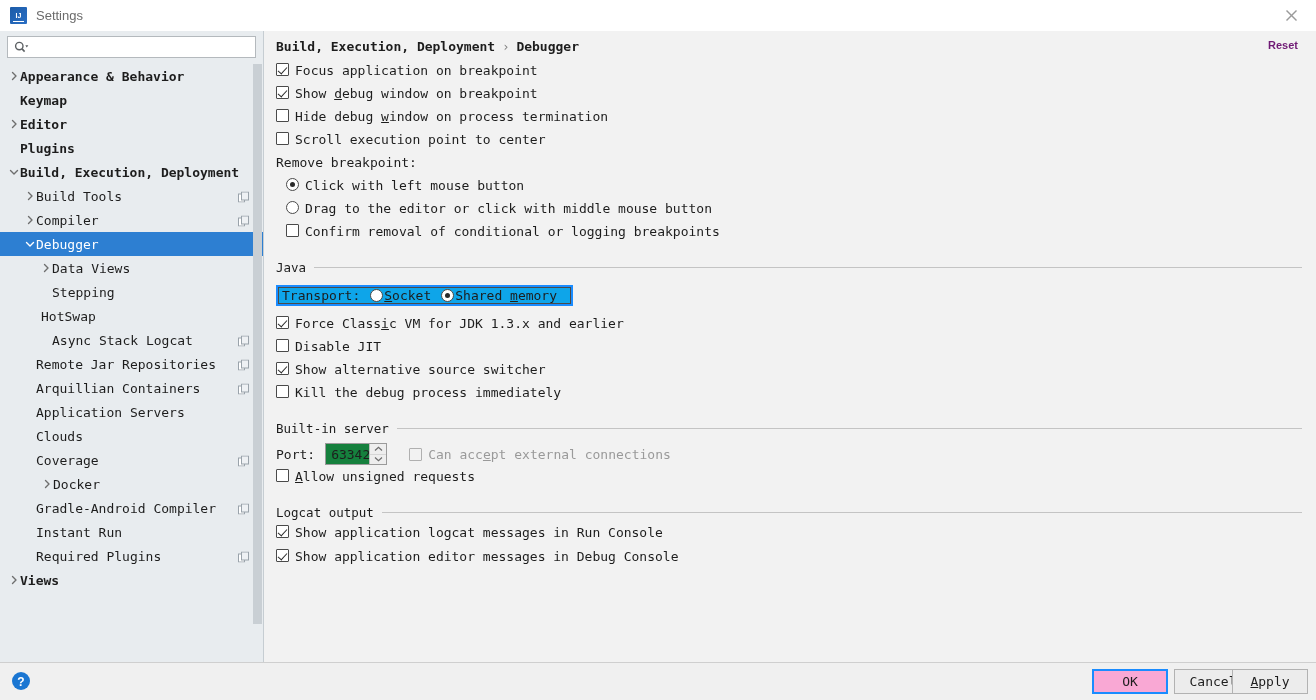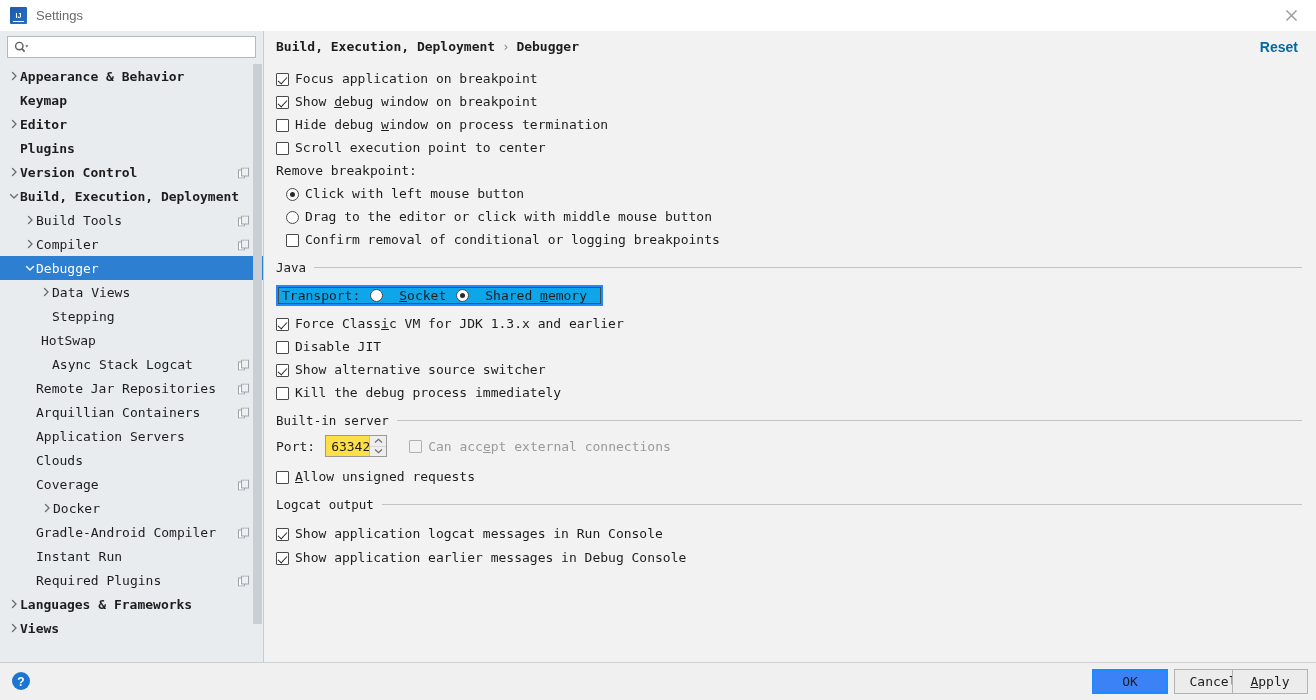--- a/index.html
+++ b/index.html
@@ -118,27 +118,27 @@
   .breadcrumb {
     position: absolute; left: 12px; top: 8px;
     font-family: "DejaVu Sans Mono", "Liberation Mono", monospace;
     font-size: 13px; font-weight: bold; color: #1d1d1d;
     display: flex; align-items: center; gap: 0;
   }
   .crumb-sep { color: #808080; font-weight: normal; margin: 0 7px; font-size: 12px; }
   .reset-link {
     position: absolute; right: 18px; top: 8px;
     font-family: "Liberation Sans", sans-serif;
-    font-size: 14px; font-weight: bold; color: #0369a1;
+    font-size: 11px; font-weight: bold; color: #701a75;
     cursor: pointer;
   }
 
   .opt-list { position: absolute; left: 12px; top: 32px; right: 14px; }
   .opt-row {
-    display: flex; align-items: flex-end; height: 23px;
+    display: flex; align-items: flex-start; height: 23px;
     white-space: nowrap;
   }
   .opt-row.indent { padding-left: 10px; }
   .opt-row.indent2 { padding-left: 10px; }
   .opt-label {
     font-family: "DejaVu Sans Mono", "Liberation Mono", monospace;
     font-size: 13px; color: #1d1d1d; margin-left: 6px;
   }
   .opt-label.disabled { color: #9a9a9a; }
   .plain-label {
@@ -195,28 +195,28 @@
   }
   .transport-wrap::before {
     content: ""; position: absolute; left: 0; top: 0; right: 0; bottom: 0;
     border: 1px solid #4a4a4a; pointer-events: none;
   }
   .transport-label {
     font-family: "DejaVu Sans Mono", "Liberation Mono", monospace;
     font-size: 13px; color: #1d1d1d; margin-right: 10px; margin-left: 2px;
   }
   .transport-opt { display: inline-flex; align-items: center; margin-right: 10px; }
-  .transport-opt .opt-label { margin-left: 16px; }
+  .transport-opt .opt-label { margin-left: 1px; }
 
   
   .port-row { display: flex; align-items: center; height: 26px; }
   .spinner {
     display: inline-flex; width: 62px; height: 22px;
     border: 1px solid #9a9a9a; box-sizing: border-box;
-    background: #fde047; margin-left: 10px; align-items: stretch;
+    background: #15803d; margin-left: 10px; align-items: stretch;
   }
   .spinner input {
     flex: 1; border: none; outline: none; background: transparent;
     font-family: "DejaVu Sans Mono", "Liberation Mono", monospace;
     font-size: 13px; color: #1d1d1d; padding: 0 0 0 5px; width: 100%;
   }
   .spin-btns {
     width: 16px; flex: none; display: flex; flex-direction: column;
     border-left: 1px solid #bdbdbd; background: #eeeeee;
   }
@@ -238,21 +238,21 @@
   .btn {
     position: absolute; top: 6px; height: 25px;
     box-sizing: border-box;
     background: #ececec;
     border: 1px solid #b2b2b2;
     font-family: "DejaVu Sans Mono", "Liberation Mono", monospace;
     font-size: 13px; color: #1d1d1d;
     display: flex; align-items: center; justify-content: center;
     cursor: default;
   }
-  .btn.ok { right: 148px; width: 76px; border: 2px solid #1a8cff; background: #3b82f6; }
+  .btn.ok { right: 148px; width: 76px; border: 2px solid #1a8cff; background: #f9a8d4; }
   .btn.cancel { right: 64px; width: 78px; }
   .btn.apply { right: 8px; width: 76px; }
 </style>
 </head>
 <body>
 
 <div id="app">
 
   <div class="titlebar">
     <div class="ij-logo"></div>
@@ -299,131 +299,119 @@
           </span>
           <span class="tree-label bold">Editor</span>
         </div>
         <div class="tree-row" style="padding-left:7px">
           <span class="arrow empty"></span>
           <span class="tree-label bold">Plugins</span>
         </div>
         <div class="tree-row" style="padding-left:7px">
           <span class="arrow">
             <svg width="12" height="12" viewBox="0 0 12 12" aria-hidden="true">
+              <polyline points="2.5,4.5 6,8 9.5,4.5" fill="none" stroke="#6e6e6e" stroke-width="1.4" stroke-linecap="round" stroke-linejoin="round"></polyline>
+            </svg>
+          </span>
+          <span class="tree-label bold">Build, Execution, Deployment</span>
+        </div>
+        <div class="tree-row" style="padding-left:23px">
+          <span class="arrow">
+            <svg width="12" height="12" viewBox="0 0 12 12" aria-hidden="true">
               <polyline points="4.5,2.5 8,6 4.5,9.5" fill="none" stroke="#6e6e6e" stroke-width="1.4" stroke-linecap="round" stroke-linejoin="round"></polyline>
             </svg>
           </span>
-          <span class="tree-label bold">Version Control</span>
-          <span class="copy-badge"><svg width="11" height="11" viewBox="0 0 11 11" aria-hidden="true">
-              <rect x="0.5" y="2.5" width="6" height="8" fill="#ffffff" stroke="#9aa3ab" stroke-width="1"></rect>
-              <rect x="3.5" y="0.5" width="7" height="8" fill="#eef1f4" stroke="#9aa3ab" stroke-width="1"></rect>
-            </svg></span>
-        </div>
-        <div class="tree-row" style="padding-left:7px">
+          <span class="tree-label">Build Tools</span>
+          <span class="copy-badge"><svg width="11" height="11" viewBox="0 0 11 11" aria-hidden="true">
+              <rect x="0.5" y="2.5" width="6" height="8" fill="#ffffff" stroke="#9aa3ab" stroke-width="1"></rect>
+              <rect x="3.5" y="0.5" width="7" height="8" fill="#eef1f4" stroke="#9aa3ab" stroke-width="1"></rect>
+            </svg></span>
+        </div>
+        <div class="tree-row" style="padding-left:23px">
+          <span class="arrow">
+            <svg width="12" height="12" viewBox="0 0 12 12" aria-hidden="true">
+              <polyline points="4.5,2.5 8,6 4.5,9.5" fill="none" stroke="#6e6e6e" stroke-width="1.4" stroke-linecap="round" stroke-linejoin="round"></polyline>
+            </svg>
+          </span>
+          <span class="tree-label">Compiler</span>
+          <span class="copy-badge"><svg width="11" height="11" viewBox="0 0 11 11" aria-hidden="true">
+              <rect x="0.5" y="2.5" width="6" height="8" fill="#ffffff" stroke="#9aa3ab" stroke-width="1"></rect>
+              <rect x="3.5" y="0.5" width="7" height="8" fill="#eef1f4" stroke="#9aa3ab" stroke-width="1"></rect>
+            </svg></span>
+        </div>
+        <div class="tree-row selected" style="padding-left:23px">
           <span class="arrow">
             <svg width="12" height="12" viewBox="0 0 12 12" aria-hidden="true">
               <polyline points="2.5,4.5 6,8 9.5,4.5" fill="none" stroke="#6e6e6e" stroke-width="1.4" stroke-linecap="round" stroke-linejoin="round"></polyline>
             </svg>
           </span>
-          <span class="tree-label bold">Build, Execution, Deployment</span>
-        </div>
-        <div class="tree-row" style="padding-left:23px">
+          <span class="tree-label">Debugger</span>
+        </div>
+        <div class="tree-row" style="padding-left:39px">
           <span class="arrow">
             <svg width="12" height="12" viewBox="0 0 12 12" aria-hidden="true">
               <polyline points="4.5,2.5 8,6 4.5,9.5" fill="none" stroke="#6e6e6e" stroke-width="1.4" stroke-linecap="round" stroke-linejoin="round"></polyline>
             </svg>
           </span>
-          <span class="tree-label">Build Tools</span>
-          <span class="copy-badge"><svg width="11" height="11" viewBox="0 0 11 11" aria-hidden="true">
-              <rect x="0.5" y="2.5" width="6" height="8" fill="#ffffff" stroke="#9aa3ab" stroke-width="1"></rect>
-              <rect x="3.5" y="0.5" width="7" height="8" fill="#eef1f4" stroke="#9aa3ab" stroke-width="1"></rect>
-            </svg></span>
-        </div>
-        <div class="tree-row" style="padding-left:23px">
+          <span class="tree-label">Data Views</span>
+        </div>
+        <div class="tree-row" style="padding-left:39px">
+          <span class="arrow empty"></span>
+          <span class="tree-label">Stepping</span>
+        </div>
+        <div class="tree-row" style="padding-left:28px">
+          <span class="arrow empty"></span>
+          <span class="tree-label">HotSwap</span>
+        </div>
+        <div class="tree-row" style="padding-left:39px">
+          <span class="arrow empty"></span>
+          <span class="tree-label">Async Stack Logcat</span>
+          <span class="copy-badge"><svg width="11" height="11" viewBox="0 0 11 11" aria-hidden="true">
+              <rect x="0.5" y="2.5" width="6" height="8" fill="#ffffff" stroke="#9aa3ab" stroke-width="1"></rect>
+              <rect x="3.5" y="0.5" width="7" height="8" fill="#eef1f4" stroke="#9aa3ab" stroke-width="1"></rect>
+            </svg></span>
+        </div>
+        <div class="tree-row" style="padding-left:23px">
+          <span class="arrow empty"></span>
+          <span class="tree-label">Remote Jar Repositories</span>
+          <span class="copy-badge"><svg width="11" height="11" viewBox="0 0 11 11" aria-hidden="true">
+              <rect x="0.5" y="2.5" width="6" height="8" fill="#ffffff" stroke="#9aa3ab" stroke-width="1"></rect>
+              <rect x="3.5" y="0.5" width="7" height="8" fill="#eef1f4" stroke="#9aa3ab" stroke-width="1"></rect>
+            </svg></span>
+        </div>
+        <div class="tree-row" style="padding-left:23px">
+          <span class="arrow empty"></span>
+          <span class="tree-label">Arquillian Containers</span>
+          <span class="copy-badge"><svg width="11" height="11" viewBox="0 0 11 11" aria-hidden="true">
+              <rect x="0.5" y="2.5" width="6" height="8" fill="#ffffff" stroke="#9aa3ab" stroke-width="1"></rect>
+              <rect x="3.5" y="0.5" width="7" height="8" fill="#eef1f4" stroke="#9aa3ab" stroke-width="1"></rect>
+            </svg></span>
+        </div>
+        <div class="tree-row" style="padding-left:23px">
+          <span class="arrow empty"></span>
+          <span class="tree-label">Application Servers</span>
+        </div>
+        <div class="tree-row" style="padding-left:23px">
+          <span class="arrow empty"></span>
+          <span class="tree-label">Clouds</span>
+        </div>
+        <div class="tree-row" style="padding-left:23px">
+          <span class="arrow empty"></span>
+          <span class="tree-label">Coverage</span>
+          <span class="copy-badge"><svg width="11" height="11" viewBox="0 0 11 11" aria-hidden="true">
+              <rect x="0.5" y="2.5" width="6" height="8" fill="#ffffff" stroke="#9aa3ab" stroke-width="1"></rect>
+              <rect x="3.5" y="0.5" width="7" height="8" fill="#eef1f4" stroke="#9aa3ab" stroke-width="1"></rect>
+            </svg></span>
+        </div>
+        <div class="tree-row" style="padding-left:40px">
           <span class="arrow">
             <svg width="12" height="12" viewBox="0 0 12 12" aria-hidden="true">
               <polyline points="4.5,2.5 8,6 4.5,9.5" fill="none" stroke="#6e6e6e" stroke-width="1.4" stroke-linecap="round" stroke-linejoin="round"></polyline>
             </svg>
           </span>
-          <span class="tree-label">Compiler</span>
-          <span class="copy-badge"><svg width="11" height="11" viewBox="0 0 11 11" aria-hidden="true">
-              <rect x="0.5" y="2.5" width="6" height="8" fill="#ffffff" stroke="#9aa3ab" stroke-width="1"></rect>
-              <rect x="3.5" y="0.5" width="7" height="8" fill="#eef1f4" stroke="#9aa3ab" stroke-width="1"></rect>
-            </svg></span>
-        </div>
-        <div class="tree-row selected" style="padding-left:23px">
-          <span class="arrow">
-            <svg width="12" height="12" viewBox="0 0 12 12" aria-hidden="true">
-              <polyline points="2.5,4.5 6,8 9.5,4.5" fill="none" stroke="#6e6e6e" stroke-width="1.4" stroke-linecap="round" stroke-linejoin="round"></polyline>
-            </svg>
-          </span>
-          <span class="tree-label">Debugger</span>
-        </div>
-        <div class="tree-row" style="padding-left:39px">
-          <span class="arrow">
-            <svg width="12" height="12" viewBox="0 0 12 12" aria-hidden="true">
-              <polyline points="4.5,2.5 8,6 4.5,9.5" fill="none" stroke="#6e6e6e" stroke-width="1.4" stroke-linecap="round" stroke-linejoin="round"></polyline>
-            </svg>
-          </span>
-          <span class="tree-label">Data Views</span>
-        </div>
-        <div class="tree-row" style="padding-left:39px">
-          <span class="arrow empty"></span>
-          <span class="tree-label">Stepping</span>
-        </div>
-        <div class="tree-row" style="padding-left:28px">
-          <span class="arrow empty"></span>
-          <span class="tree-label">HotSwap</span>
-        </div>
-        <div class="tree-row" style="padding-left:39px">
-          <span class="arrow empty"></span>
-          <span class="tree-label">Async Stack Logcat</span>
-          <span class="copy-badge"><svg width="11" height="11" viewBox="0 0 11 11" aria-hidden="true">
-              <rect x="0.5" y="2.5" width="6" height="8" fill="#ffffff" stroke="#9aa3ab" stroke-width="1"></rect>
-              <rect x="3.5" y="0.5" width="7" height="8" fill="#eef1f4" stroke="#9aa3ab" stroke-width="1"></rect>
-            </svg></span>
-        </div>
-        <div class="tree-row" style="padding-left:23px">
-          <span class="arrow empty"></span>
-          <span class="tree-label">Remote Jar Repositories</span>
-          <span class="copy-badge"><svg width="11" height="11" viewBox="0 0 11 11" aria-hidden="true">
-              <rect x="0.5" y="2.5" width="6" height="8" fill="#ffffff" stroke="#9aa3ab" stroke-width="1"></rect>
-              <rect x="3.5" y="0.5" width="7" height="8" fill="#eef1f4" stroke="#9aa3ab" stroke-width="1"></rect>
-            </svg></span>
-        </div>
-        <div class="tree-row" style="padding-left:23px">
-          <span class="arrow empty"></span>
-          <span class="tree-label">Arquillian Containers</span>
-          <span class="copy-badge"><svg width="11" height="11" viewBox="0 0 11 11" aria-hidden="true">
-              <rect x="0.5" y="2.5" width="6" height="8" fill="#ffffff" stroke="#9aa3ab" stroke-width="1"></rect>
-              <rect x="3.5" y="0.5" width="7" height="8" fill="#eef1f4" stroke="#9aa3ab" stroke-width="1"></rect>
-            </svg></span>
-        </div>
-        <div class="tree-row" style="padding-left:23px">
-          <span class="arrow empty"></span>
-          <span class="tree-label">Application Servers</span>
-        </div>
-        <div class="tree-row" style="padding-left:23px">
-          <span class="arrow empty"></span>
-          <span class="tree-label">Clouds</span>
-        </div>
-        <div class="tree-row" style="padding-left:23px">
-          <span class="arrow empty"></span>
-          <span class="tree-label">Coverage</span>
-          <span class="copy-badge"><svg width="11" height="11" viewBox="0 0 11 11" aria-hidden="true">
-              <rect x="0.5" y="2.5" width="6" height="8" fill="#ffffff" stroke="#9aa3ab" stroke-width="1"></rect>
-              <rect x="3.5" y="0.5" width="7" height="8" fill="#eef1f4" stroke="#9aa3ab" stroke-width="1"></rect>
-            </svg></span>
-        </div>
-        <div class="tree-row" style="padding-left:40px">
-          <span class="arrow">
-            <svg width="12" height="12" viewBox="0 0 12 12" aria-hidden="true">
-              <polyline points="4.5,2.5 8,6 4.5,9.5" fill="none" stroke="#6e6e6e" stroke-width="1.4" stroke-linecap="round" stroke-linejoin="round"></polyline>
-            </svg>
-          </span>
           <span class="tree-label">Docker</span>
         </div>
         <div class="tree-row" style="padding-left:23px">
           <span class="arrow empty"></span>
           <span class="tree-label">Gradle-Android Compiler</span>
           <span class="copy-badge"><svg width="11" height="11" viewBox="0 0 11 11" aria-hidden="true">
               <rect x="0.5" y="2.5" width="6" height="8" fill="#ffffff" stroke="#9aa3ab" stroke-width="1"></rect>
               <rect x="3.5" y="0.5" width="7" height="8" fill="#eef1f4" stroke="#9aa3ab" stroke-width="1"></rect>
             </svg></span>
         </div>
@@ -431,28 +419,20 @@
           <span class="arrow empty"></span>
           <span class="tree-label">Instant Run</span>
         </div>
         <div class="tree-row" style="padding-left:23px">
           <span class="arrow empty"></span>
           <span class="tree-label">Required Plugins</span>
           <span class="copy-badge"><svg width="11" height="11" viewBox="0 0 11 11" aria-hidden="true">
               <rect x="0.5" y="2.5" width="6" height="8" fill="#ffffff" stroke="#9aa3ab" stroke-width="1"></rect>
               <rect x="3.5" y="0.5" width="7" height="8" fill="#eef1f4" stroke="#9aa3ab" stroke-width="1"></rect>
             </svg></span>
-        </div>
-        <div class="tree-row" style="padding-left:7px">
-          <span class="arrow">
-            <svg width="12" height="12" viewBox="0 0 12 12" aria-hidden="true">
-              <polyline points="4.5,2.5 8,6 4.5,9.5" fill="none" stroke="#6e6e6e" stroke-width="1.4" stroke-linecap="round" stroke-linejoin="round"></polyline>
-            </svg>
-          </span>
-          <span class="tree-label bold">Languages &amp; Frameworks</span>
         </div>
         <div class="tree-row" style="padding-left:7px">
           <span class="arrow">
             <svg width="12" height="12" viewBox="0 0 12 12" aria-hidden="true">
               <polyline points="4.5,2.5 8,6 4.5,9.5" fill="none" stroke="#6e6e6e" stroke-width="1.4" stroke-linecap="round" stroke-linejoin="round"></polyline>
             </svg>
           </span>
           <span class="tree-label bold">Views</span>
         </div>
       </div>
@@ -525,21 +505,21 @@
         <span class="transport-opt">
           <span class="rb" id="rb-socket"></span>
           <span class="opt-label" id="lbl-socket"><span class="mn">S</span>ocket</span>
         </span>
         <span class="transport-opt">
           <span class="rb checked" id="rb-shared"></span>
           <span class="opt-label" id="lbl-shared">Shared <span class="mn">m</span>emory</span>
         </span>
       </div>
 
-      <div id="java-checks" style="margin-top:2px">
+      <div id="java-checks" style="margin-top:10px">
           <div class="opt-row ">
             <span class="cb checked"></span>
             <span class="opt-label">Force Class<span class="mn">i</span>c VM for JDK 1.3.x and earlier</span>
           </div>
           <div class="opt-row ">
             <span class="cb"></span>
             <span class="opt-label">Disable JIT</span>
           </div>
           <div class="opt-row ">
             <span class="cb checked"></span>
@@ -591,21 +571,21 @@
         <span class="gs-line"></span>
       </div>
 
       <div id="logcat-checks">
           <div class="opt-row" style="height:24px">
             <span class="cb checked"></span>
             <span class="opt-label">Show application logcat messages in Run Console</span>
           </div>
           <div class="opt-row" style="height:24px">
             <span class="cb checked"></span>
-            <span class="opt-label">Show application earlier messages in Debug Console</span>
+            <span class="opt-label">Show application editor messages in Debug Console</span>
           </div>
         </div>
     </div>
   </div>
 
   <div class="bottombar">
     <div class="help-btn">
       <svg width="20" height="20" viewBox="0 0 20 20" aria-hidden="true">
         <circle cx="10" cy="10" r="9" fill="#1a76d2"></circle>
         <text x="10" y="14.5" font-family="Liberation Sans, sans-serif" font-size="12" font-weight="bold" fill="#ffffff" text-anchor="middle">?</text>

